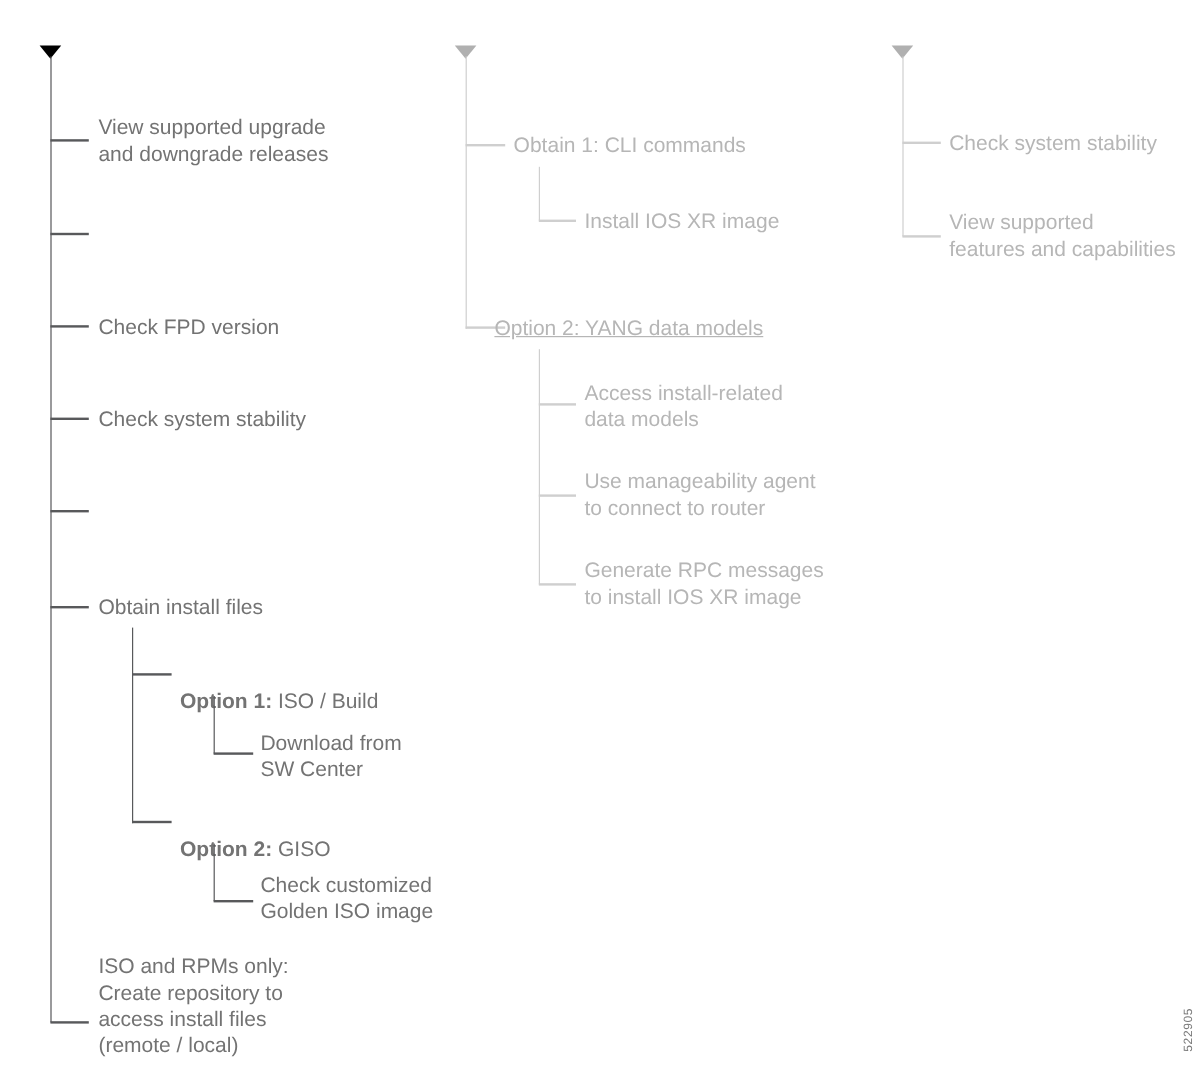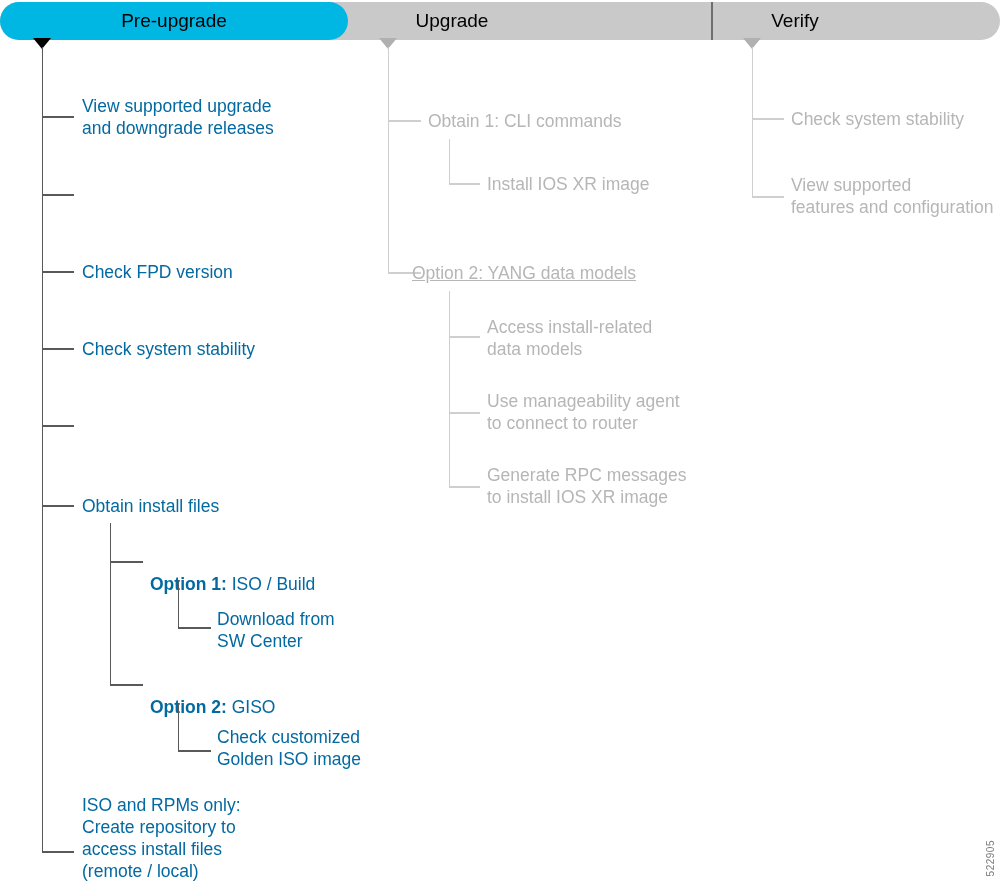--- a/index.html
+++ b/index.html
@@ -19,41 +19,32 @@
   .marker.dark{border-top:11px solid #000;}
   .marker.light{border-top:11px solid #b0b0b0;}
 
   
   .vline{position:absolute;width:1.6px;}
   .hline{position:absolute;height:1.6px;}
   .dark-line{background:#58595b;}
   .light-line{background:#cfcfcf;}
 
   
-  .node{position:absolute;font-size:17.5px;line-height:22px;color:#0369a1;white-space:pre-line;}
+  .node{position:absolute;font-size:17.5px;line-height:22px;color:#737373;white-space:pre-line;}
   .node.muted{color:#b6b6b6;}
   .node b{font-weight:bold;}
 
   .watermark{position:absolute;right:4px;bottom:14px;font-size:10px;color:#7a7a7a;
              writing-mode:vertical-rl;transform:rotate(180deg);letter-spacing:.5px;}
 </style>
 </head>
 <body>
 
 <div id="stage">
 
-  <div class="tabbar">
-    <div class="tab-bg" style="left:0;width:1000px;"></div>
-    <div class="tab-active"></div>
-    <div class="tab-div" style="left:711px;"></div>
-
-    <div class="tab-label" style="left:0;width:348px;">Pre-upgrade</div>
-    <div class="tab-label" style="left:352px;width:200px;">Upgrade</div>
-    <div class="tab-label" style="left:715px;width:160px;">Verify</div>
-  </div>
 
   <div class="marker dark" style="left:33px;top:38px;"></div>
   <div class="marker light" style="left:379px;top:38px;"></div>
   <div class="marker light" style="left:743px;top:38px;"></div>
 
   <div class="vline dark-line" style="left:41.5px;top:47px;height:805px;"></div>
 
   <div class="hline dark-line" style="left:41.5px;top:116px;width:32px;"></div>
   <div class="hline dark-line" style="left:41.5px;top:194px;width:32px;"></div>
   <div class="hline dark-line" style="left:41.5px;top:271px;width:32px;"></div>
@@ -115,17 +106,17 @@
 to connect to router</div>
   <div class="node muted" style="left:487px;top:464px;">Generate RPC messages
 to install IOS XR image</div>
 
   <div class="vline light-line" style="left:751.5px;top:47px;height:150px;"></div>
   <div class="hline light-line" style="left:751.5px;top:118px;width:32px;"></div>
   <div class="hline light-line" style="left:751.5px;top:196px;width:32px;"></div>
 
   <div class="node muted" style="left:791px;top:108px;">Check system stability</div>
   <div class="node muted" style="left:791px;top:174px;">View supported
-features and configuration</div>
+features and capabilities</div>
 
   <div class="watermark">522905</div>
 
 </div>
 
 </body></html>

